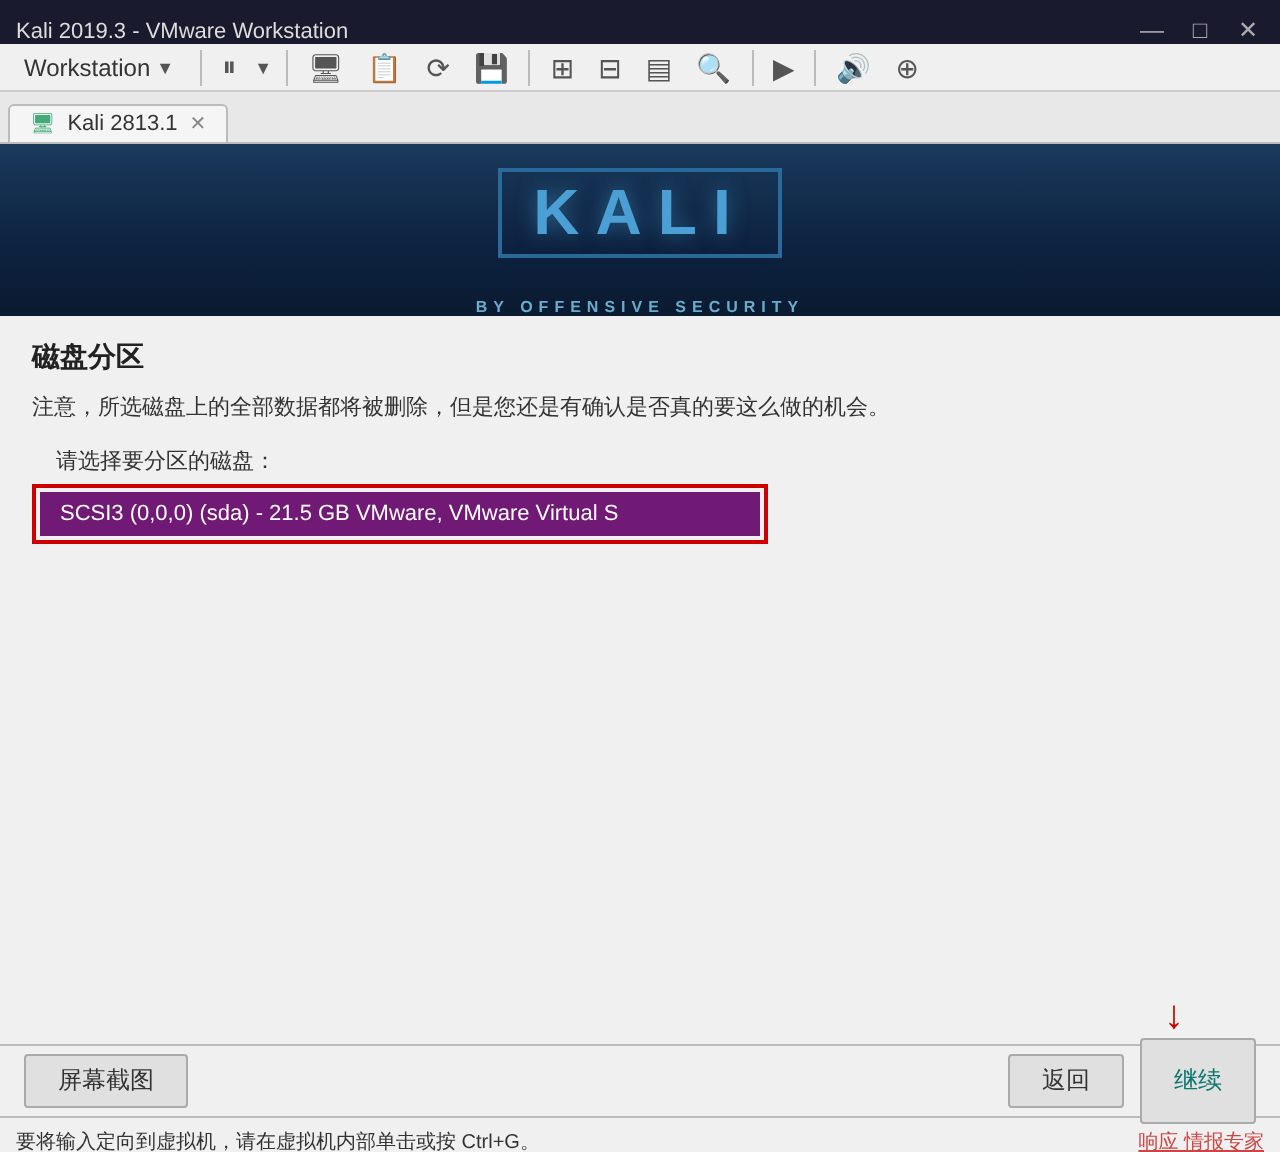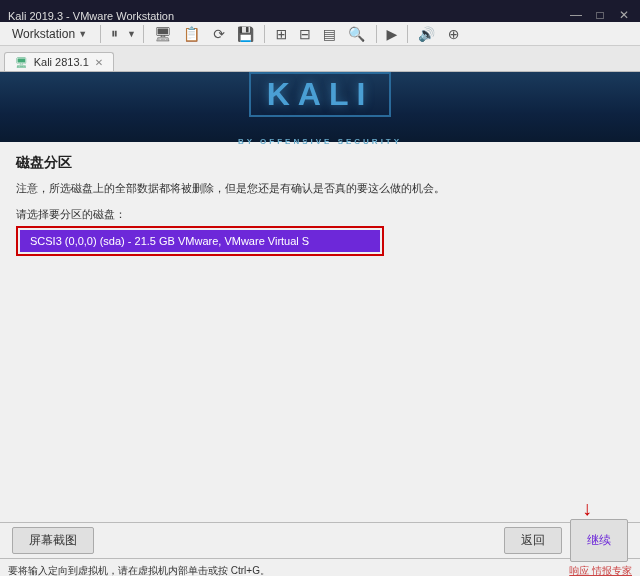--- a/index.html
+++ b/index.html
@@ -96,24 +96,24 @@
     .main-content {
       background: #f0f0f0;
       height: calc(576px - 22px - 28px - 26px - 26px - 24px);
       display: flex;
       flex-direction: column;
     }
 
     
     .kali-banner {
       background: linear-gradient(to bottom, #1a3a5c 0%, #0d2240 60%, #0a1a30 100%);
-      height: 70px;
-      display: flex;
-      align-items: center;
-      justify-content: flex-start;
+      height: 86px;
+      display: flex;
+      align-items: center;
+      justify-content: flex-end;
       flex-direction: column;
       position: relative;
     }
     .kali-logo {
       font-size: 32px;
       font-weight: 900;
       color: #4a9fd4;
       letter-spacing: 8px;
       font-family: Arial Black, sans-serif;
       text-shadow: 0 0 10px rgba(74,159,212,0.5);
@@ -149,23 +149,24 @@
     .select-box-container {
       border: 2px solid #cc0000;
       padding: 2px;
       display: inline-block;
       margin-bottom: 4px;
     }
     .select-label {
       font-size: 11px;
       color: #333;
       margin-bottom: 4px;
+      margin-left: 12px;
     }
     .disk-option {
-      background: #6d28d9;
+      background: #701a75;
       color: white;
       padding: 5px 10px;
       font-size: 11px;
       cursor: pointer;
       min-width: 360px;
     }
 
     
     .action-bar {
       background: #f0f0f0;
@@ -184,21 +185,21 @@
       cursor: pointer;
       color: #333;
       border-radius: 2px;
     }
     .action-btn-primary {
       background: #e0e0e0;
       border: 1px solid #aaa;
       padding: 12px 16px;
       font-size: 12px;
       cursor: pointer;
-      color: #6d28d9;
+      color: #0f766e;
       border-radius: 2px;
       position: relative;
     }
 
     
     .status-bar {
       background: #f0f0f0;
       height: 24px;
       display: flex;
       align-items: center;

